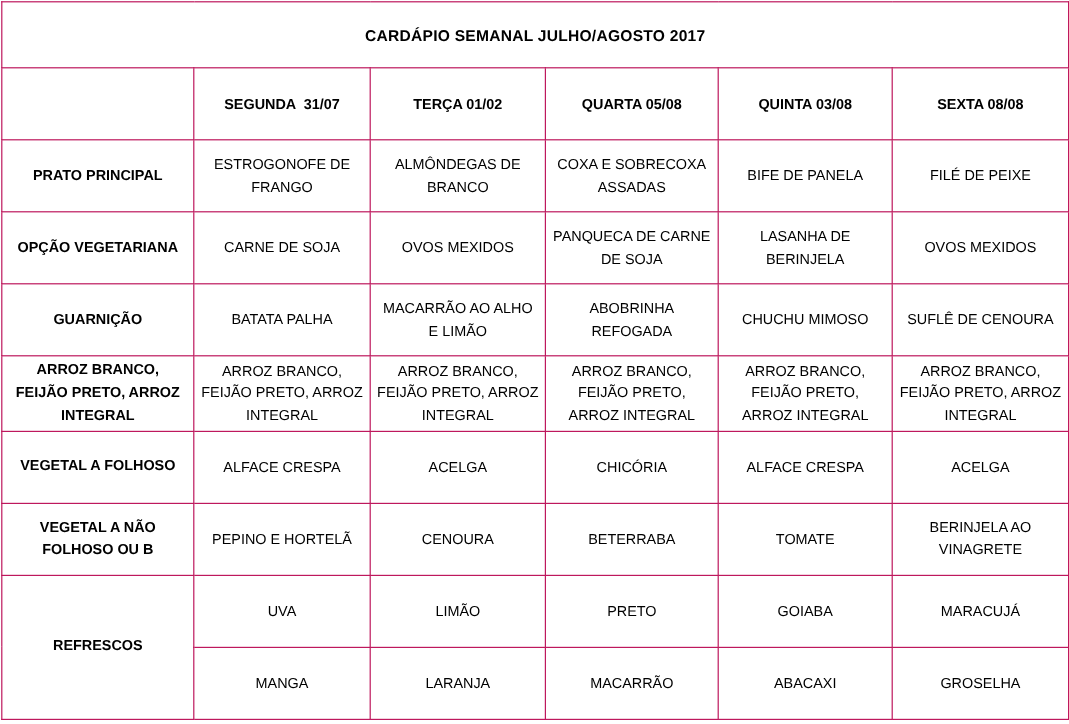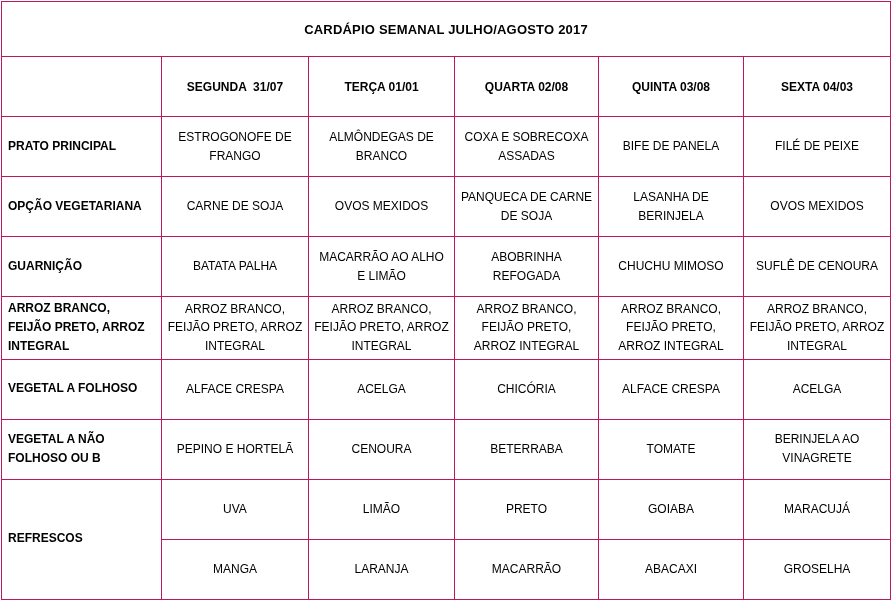--- a/index.html
+++ b/index.html
@@ -37,21 +37,21 @@
   }
   th.day {
     text-align: center;
     font-weight: bold;
     font-size: 12px;
     padding: 2px 6px;
     white-space: pre-wrap;
     line-height: 1.5;
   }
   td.row-label {
-    text-align: left;
+    text-align: center;
     font-weight: bold;
     font-size: 12px;
     padding: 2px 6px 2px 6px;
     line-height: 1.6;
     margin-left: 25px;
   }
   td.cell {
     text-align: center;
     font-size: 12px;
     padding: 2px 5px;
@@ -74,24 +74,24 @@
     </colgroup>
 
     <tbody>
         <tr class="r-title">
       <td class="title-cell" colspan="6">CARDÁPIO SEMANAL JULHO/AGOSTO 2017</td>
     </tr>
 
     <tr class="r-head">
       <td class="corner"></td>
       <th class="day">SEGUNDA  31/07</th>
-      <th class="day">TERÇA 01/01</th>
-      <th class="day">QUARTA 02/08</th>
+      <th class="day">TERÇA 01/02</th>
+      <th class="day">QUARTA 05/08</th>
       <th class="day">QUINTA 03/08</th>
-      <th class="day">SEXTA 04/03</th>
+      <th class="day">SEXTA 08/08</th>
     </tr>
 
     <tr class="r-std">
       <td class="row-label">PRATO PRINCIPAL</td>
       <td class="cell">ESTROGONOFE DE FRANGO</td>
       <td class="cell">ALMÔNDEGAS DE BRANCO</td>
       <td class="cell">COXA E SOBRECOXA ASSADAS</td>
       <td class="cell">BIFE DE PANELA</td>
       <td class="cell">FILÉ DE PEIXE</td>
     </tr>

